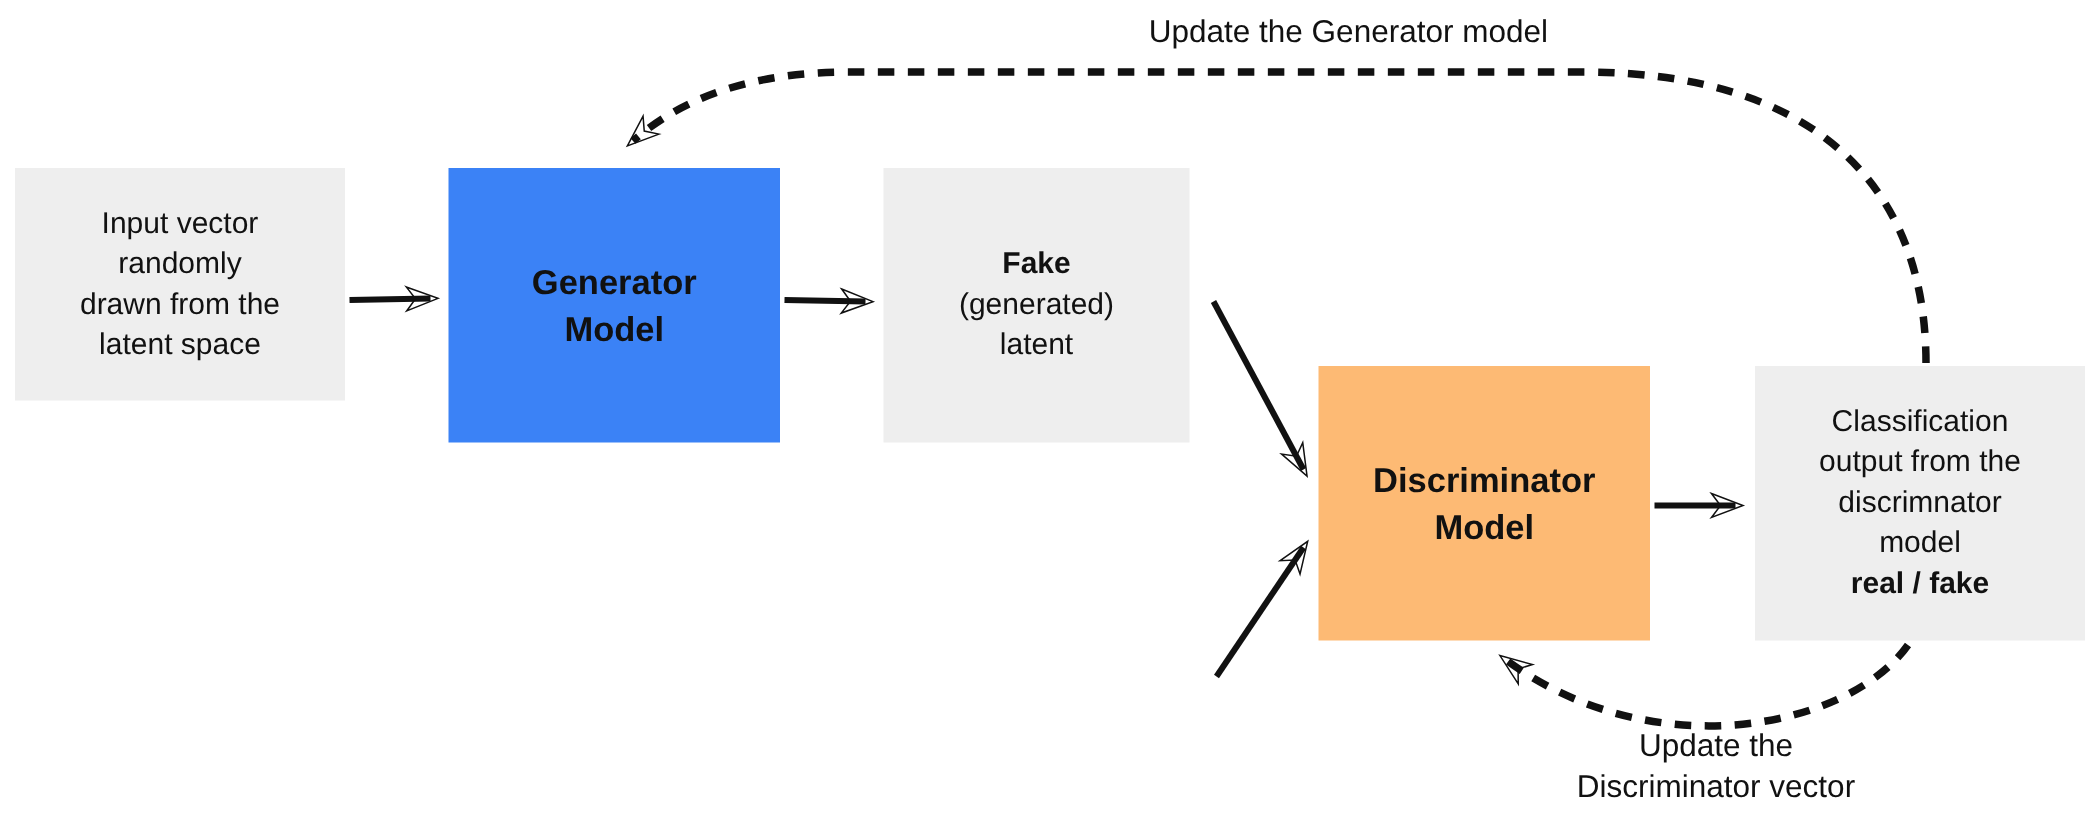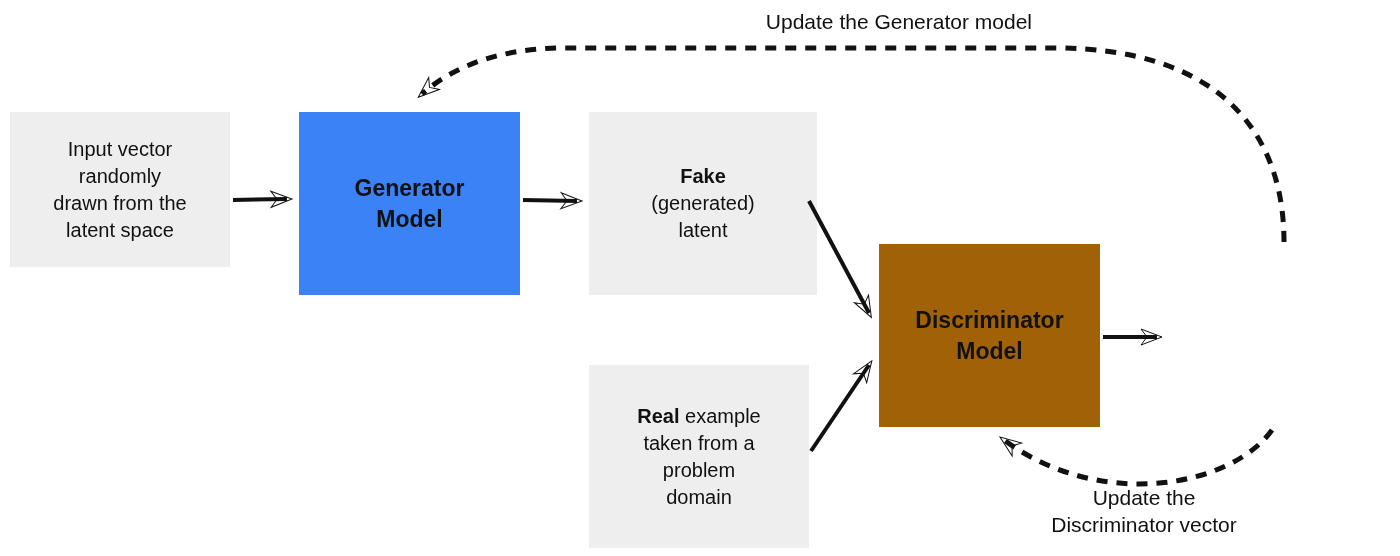--- a/index.html
+++ b/index.html
@@ -19,28 +19,28 @@
     justify-content: center;
     text-align: center;
     white-space: pre-line;
     font-size: 20px;
     line-height: 27px;
     z-index: 1;
   }
   .node .inner { width: 100%; padding: 0 14px; }
   .gray  { background: #eeeeee; }
   .green { background: #3b82f6; }
-  .pink  { background: #a16207; }
+  .pink  { background: #fdba74; }
   .model-title { font-weight: bold; font-size: 23px; line-height: 31px; }
   .b { font-weight: bold; }
   .block { display: block; }
   
   #node-input          { left: 10px;   top: 112px; width: 220px; height: 155px; }
   #node-generator      { left: 299px;  top: 112px; width: 221px; height: 183px; }
-  #node-fake           { left: 589px;  top: 112px; width: 228px; height: 183px; }
+  #node-fake           { left: 589px;  top: 112px; width: 204px; height: 183px; }
   #node-real           { left: 589px;  top: 365px; width: 220px; height: 183px; }
   #node-discriminator  { left: 879px;  top: 244px; width: 221px; height: 183px; }
   #node-classification { left: 1170px; top: 244px; width: 220px; height: 183px; }
   
   .float-label {
     position: absolute;
     text-align: center;
     white-space: pre-line;
     font-size: 21px;
     line-height: 27px;
@@ -75,32 +75,32 @@
   <div class="node green model-title" id="node-generator">
     <div class="inner">Generator
 Model</div>
   </div>
 
   <div class="node gray" id="node-fake">
     <div class="inner"><b class="b block">Fake</b><span>(generated)
 latent</span></div>
   </div>
 
-  <div class="node gray" id="node-real">
-    <div class="inner"><b class="b">Real</b><span> example
-taken from a
-problem
-domain</span></div>
-  </div>
 
   <div class="node pink model-title" id="node-discriminator">
     <div class="inner">Discriminator
 Model</div>
   </div>
 
+  <div class="node gray" id="node-classification">
+    <div class="inner"><span class="block">Classification
+output from the
+discrimnator
+model</span><b class="b block">real / fake</b></div>
+  </div>
 
   <div class="float-label" id="label-update-generator">Update the Generator model</div>
   <div class="float-label" id="label-update-discriminator">Update the
 Discriminator vector</div>
 
   <svg class="arrows" viewBox="0 0 1400 556" xmlns="http://www.w3.org/2000/svg">
     <defs>
       <marker id="head" markerUnits="userSpaceOnUse" markerWidth="26" markerHeight="24" refX="18" refY="11" orient="auto">
         <path d="M2,3 L23,11 L2,19 L8,11 Z" fill="#111111" stroke="#111111" stroke-width="1"></path>
       </marker>

